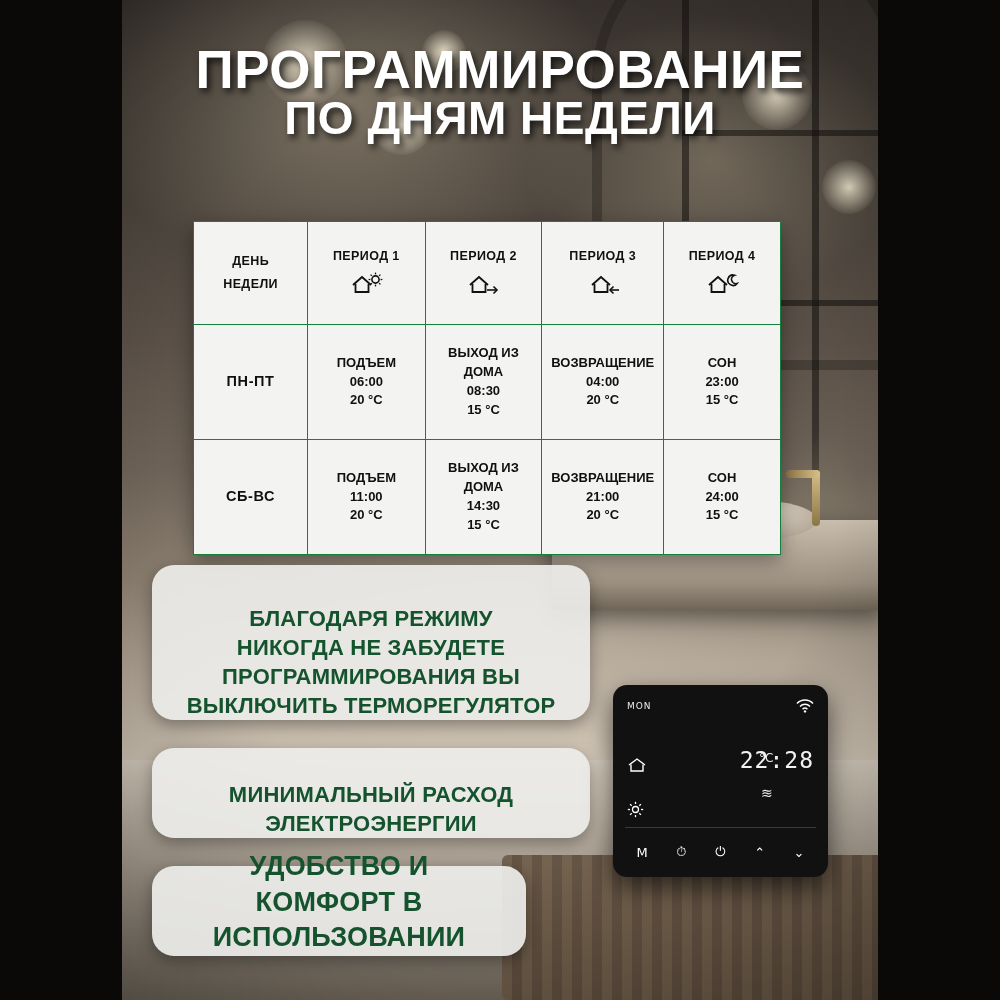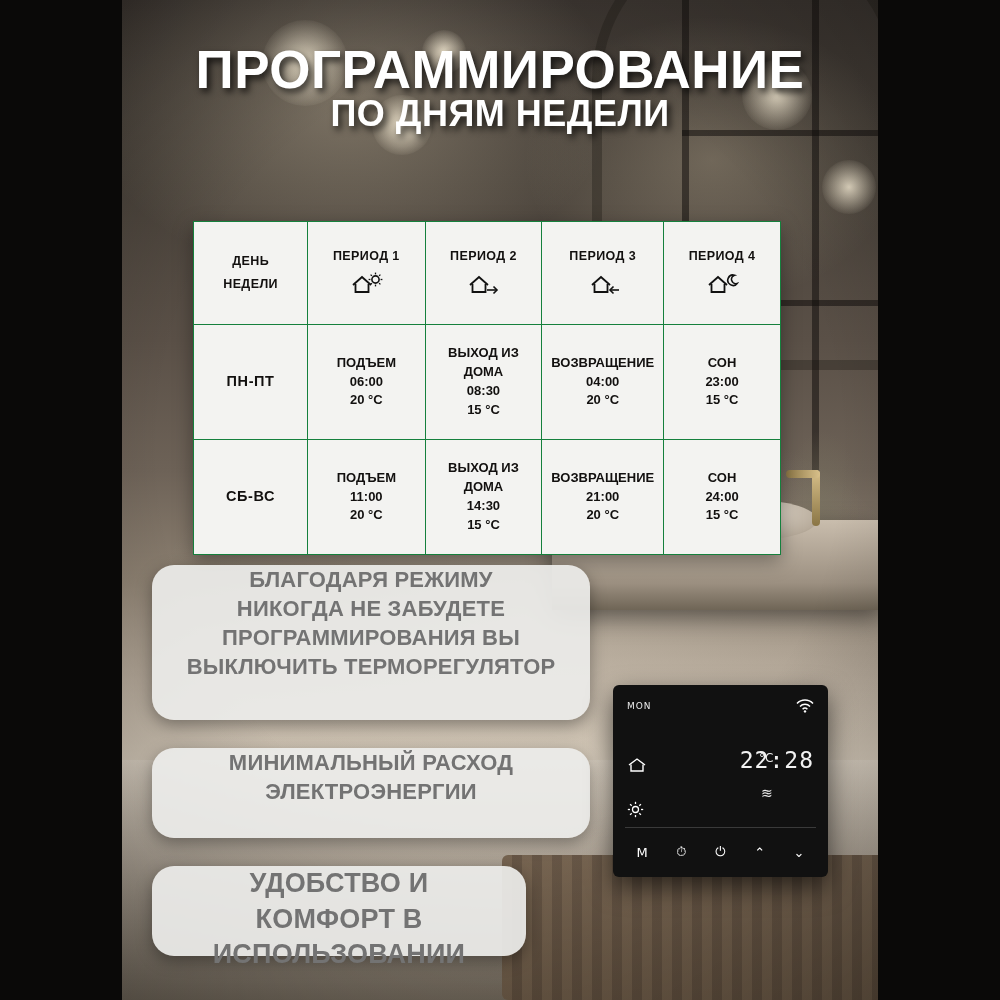--- a/index.html
+++ b/index.html
@@ -135,21 +135,21 @@
     color: #fff;
     font-weight: 700;
     letter-spacing: 0.5px;
     line-height: 0.98;
     text-shadow: 3px 4px 7px rgba(0,0,0,0.75);
   }
   #headline .l {
     display: block;
     font-size: 53px;
   }
-  #headline .l2 { font-size: 36px; }
+  #headline .l2 { font-size: 46px; }
   
   #schedule {
     position: absolute;
     left: 193px;
     top: 221px;
     width: 588px;
     border-collapse: collapse;
     background: #f3f3f1;
     box-shadow: 0 6px 18px rgba(0,0,0,0.35);
   }
@@ -179,42 +179,42 @@
   #schedule .lbl { display: block; }
   .hdr-inner { display: flex; flex-direction: column; align-items: center; gap: 7px; }
   .hdr-ico { width: 34px; height: 26px; display: block; }
   .colw-day { width: 115px; }
   .colw-p   { width: 118px; }
   
   .pill {
     position: absolute;
     background: rgba(236,236,234,0.93);
     border-radius: 22px;
-    color: #737373;
+    color: #14532d;
     font-weight: 700;
     text-align: center;
     display: flex;
-    align-items: flex-start;
+    align-items: flex-end;
     justify-content: center;
     box-shadow: 0 5px 16px rgba(0,0,0,0.35);
     line-height: 1.32;
     letter-spacing: 0.2px;
   }
   #pill-1 { left: 152px; top: 565px; width: 438px; height: 155px; font-size: 22px; padding: 0 14px; box-sizing: border-box; }
   #pill-2 { left: 152px; top: 748px; width: 438px; height: 90px;  font-size: 22px; padding: 0 26px; box-sizing: border-box; }
   #pill-3 { left: 152px; top: 866px; width: 374px; height: 90px;  font-size: 27px; padding: 0 26px; box-sizing: border-box; }
   
   #device {
     position: absolute;
     left: 613px;
     top: 685px;
     width: 215px;
     height: 192px;
     background: #111111;
-    border-radius: 6px;
+    border-radius: 14px;
     box-shadow: 0 10px 26px rgba(0,0,0,0.6);
     color: #ffffff;
     font-family: "DejaVu Sans", sans-serif;
   }
   #device .topline {
     position: absolute;
     left: 14px; top: 14px; right: 14px;
     height: 16px;
   }
   #device .dow {

